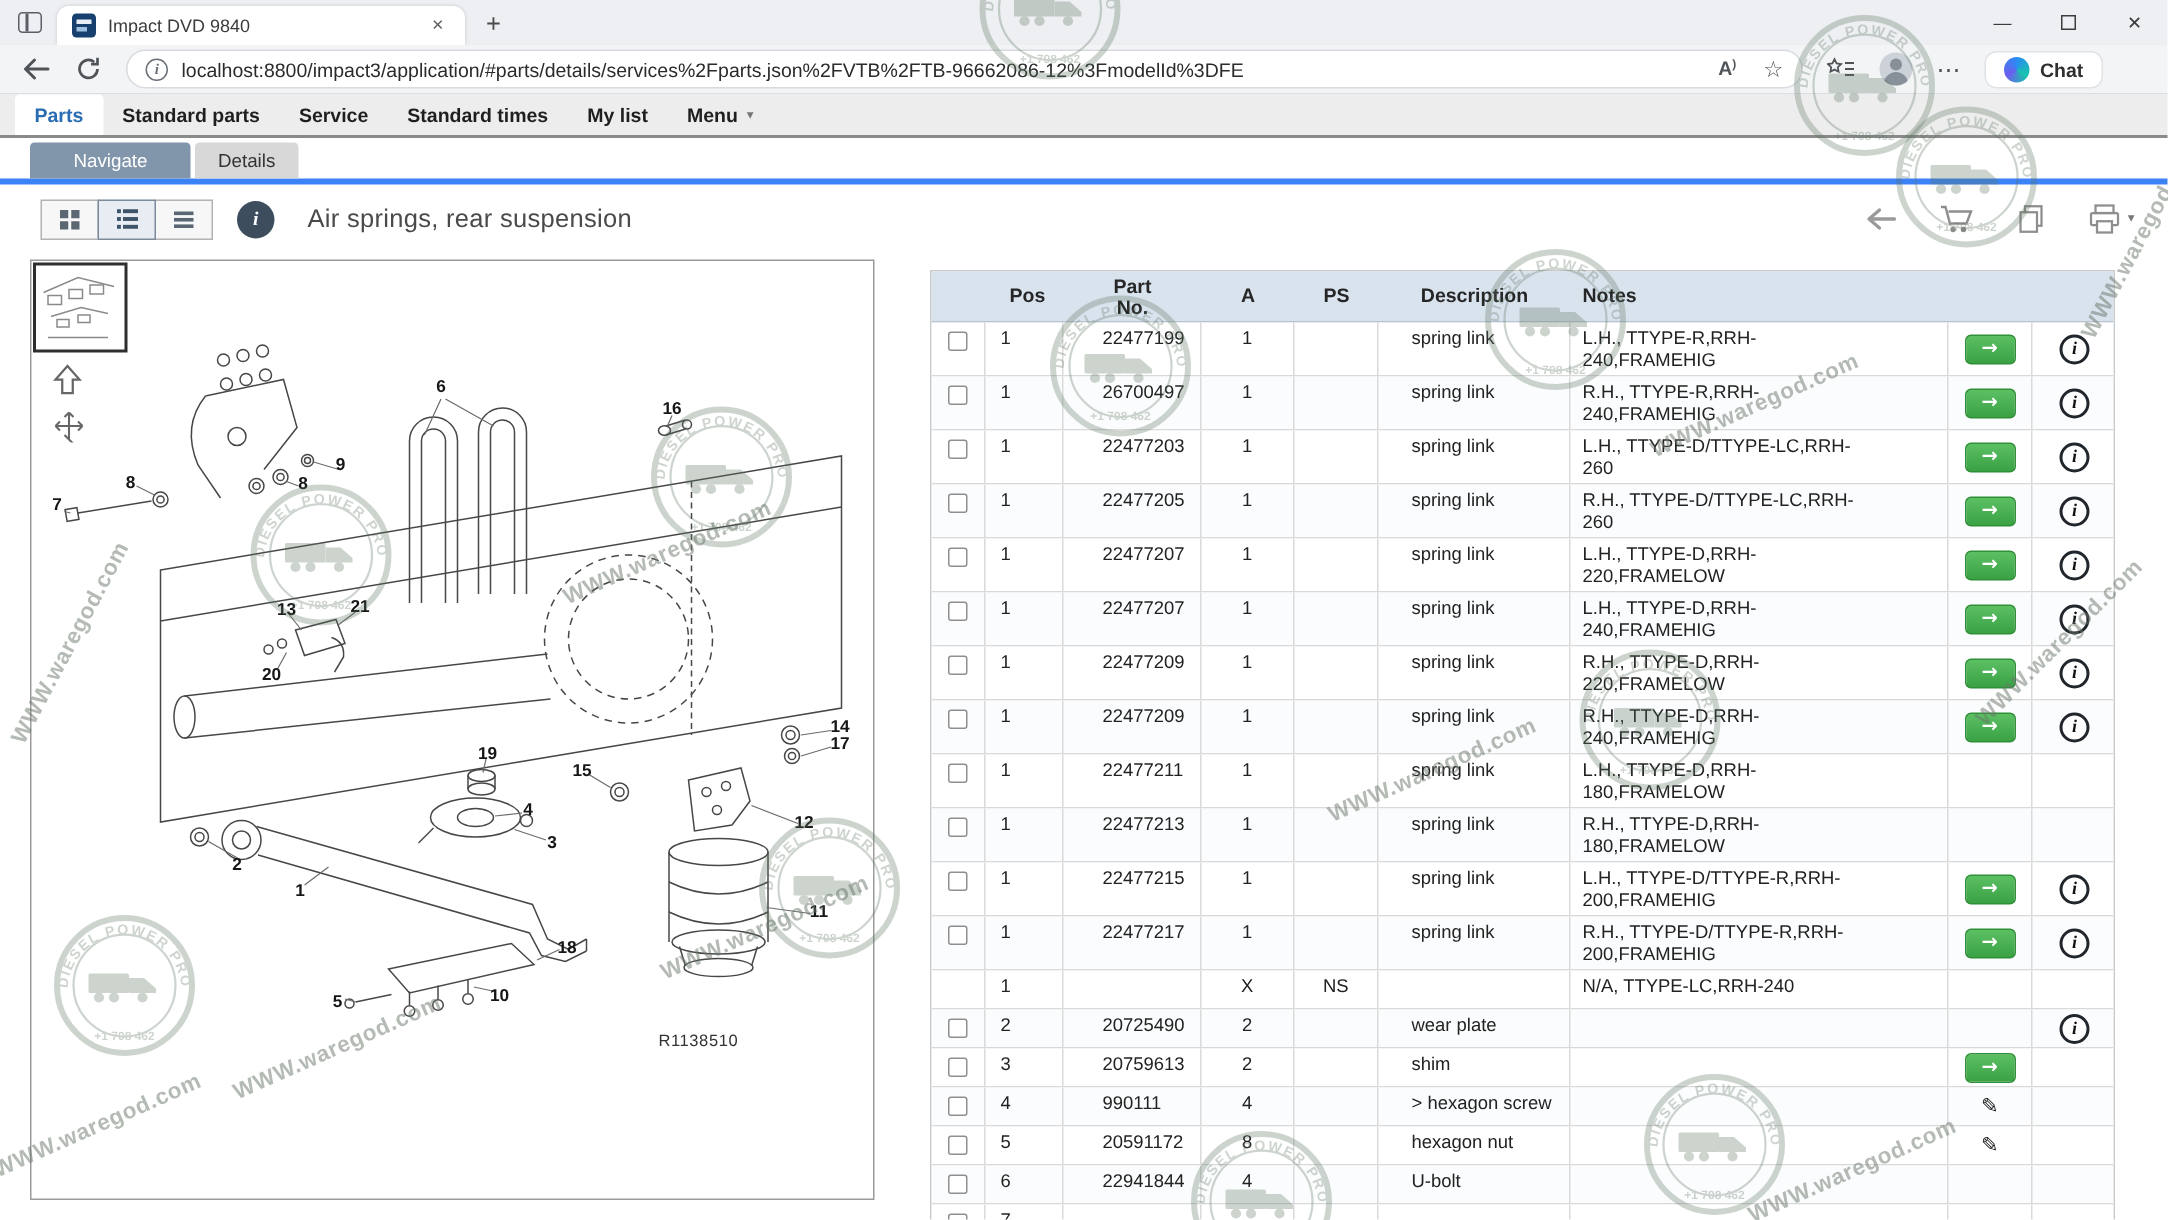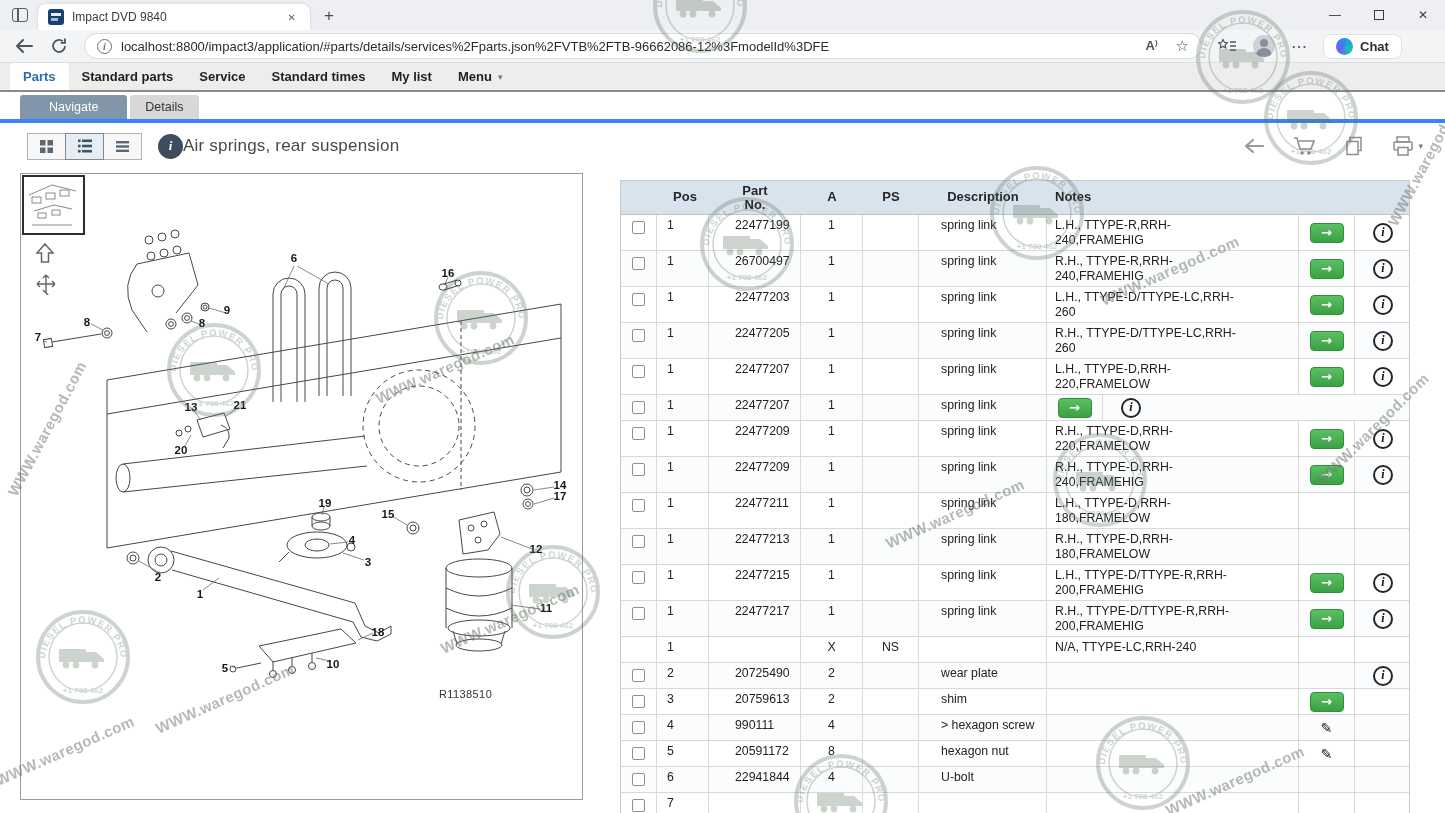--- a/index.html
+++ b/index.html
@@ -57,21 +57,21 @@
 .subtab.details{background:#d8d8d8;color:#333}
 
 
 .toolbar{position:absolute;top:128px;left:0;width:100%;height:36px;display:flex;align-items:center;padding:0 22px 0 27px}
 .view-group{display:flex}
 .view-btn{width:39px;height:27px;border:1px solid #b3b3b3;background:#f7f7f7;display:flex;align-items:center;
   justify-content:center;margin-right:-1px}
 .view-btn.selected{background:#e7edf3;border-color:#7d8b99;position:relative;z-index:1}
 .info-round{width:25px;height:25px;border-radius:50%;background:#3d4d5d;color:#fff;display:flex;align-items:center;
   justify-content:center;font:italic bold 13px "Liberation Serif",serif;margin-left:17px}
-.page-title{font-size:17px;color:#4a4a4a;letter-spacing:.2px}
+.page-title{font-size:17px;color:#4a4a4a;margin-left:22px;letter-spacing:.2px}
 .tool-right{margin-left:auto;display:flex;align-items:center;gap:27px}
 .tool-icon{display:flex;align-items:center;gap:3px}
 .print-caret{font-size:9px;color:#777;font-family:"DejaVu Sans",sans-serif}
 
 
 .diagram-panel{position:absolute;left:20px;top:173px;width:563px;height:627px;background:#fff;border:1px solid #9b9b9b}
 .thumb{position:absolute;left:1px;top:1px;width:63px;height:60px;border:2px solid #2e2e2e;background:#fff;z-index:2}
 .pan-icons{position:absolute;left:14px;top:68px;display:flex;flex-direction:column;gap:9px;z-index:2}
 .diagram-art{position:absolute;left:0;top:0}
 .callouts{position:absolute;inset:0}
@@ -542,20 +542,21 @@
   </div>
       <div class="trow alt">
     <div class="c cb">
       <span class="checkbox"></span>
     </div>
     <div class="c pos">1</div>
     <div class="c part">22477207</div>
     <div class="c qa">1</div>
     <div class="c ps"></div>
     <div class="c desc">spring link</div>
+    <div class="c notes">L.H., TTYPE-D,RRH-240,FRAMEHIG</div>
     <div class="c act">
       <button class="arrow-btn">
         <span class="arrow-glyph">→</span>
       </button>
 
     </div>
     <div class="c info">
       <button class="info-btn">i</button>
     </div>
   </div>

